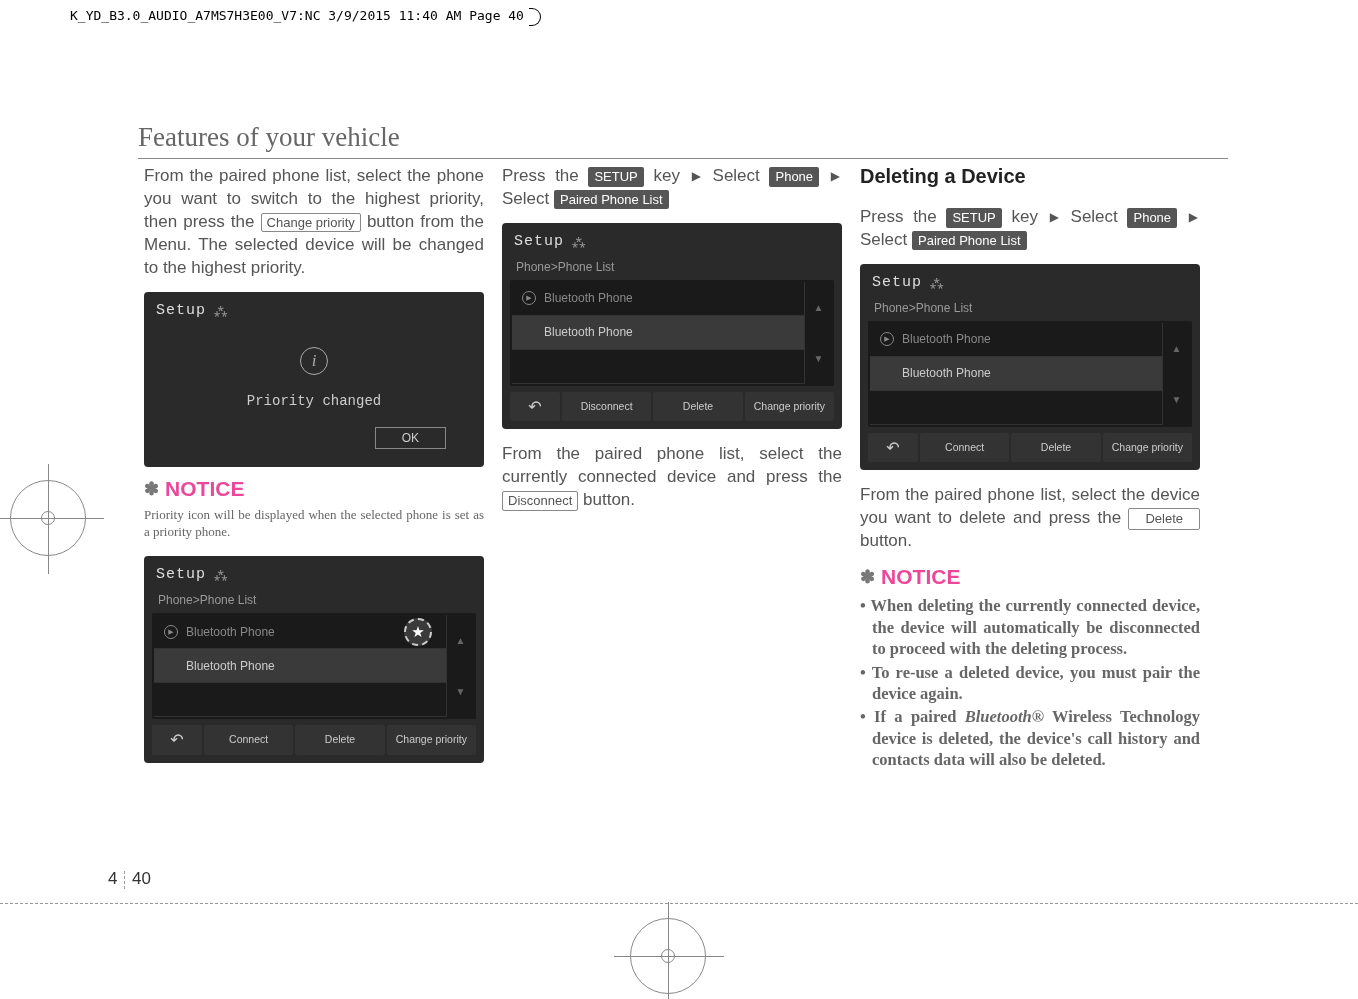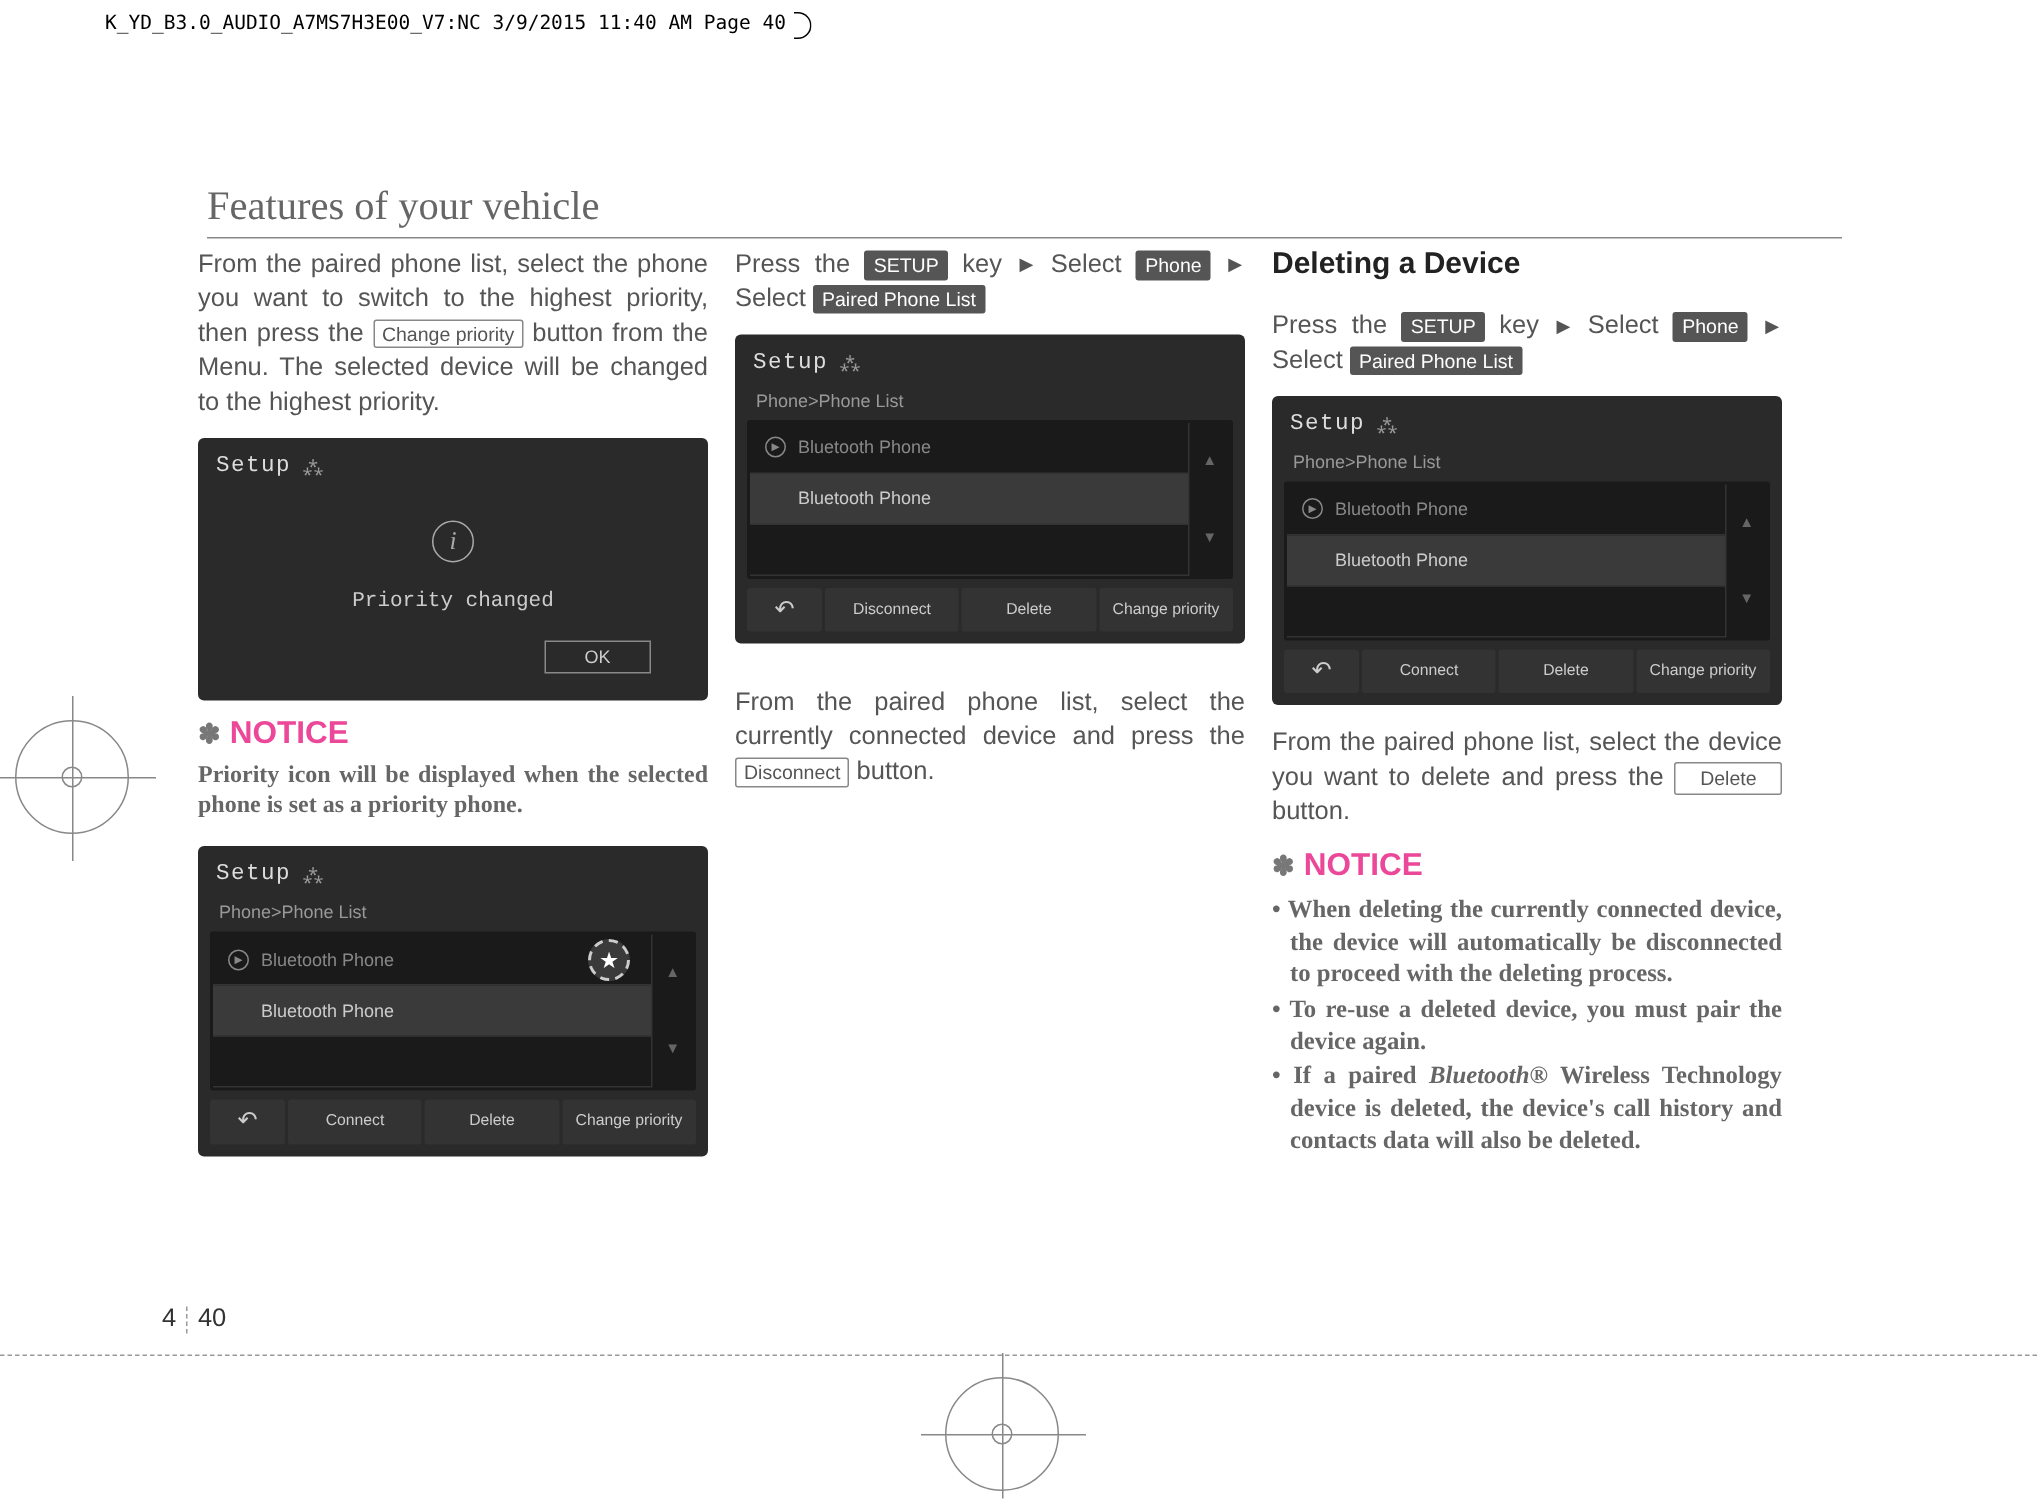--- a/index.html
+++ b/index.html
@@ -6,21 +6,21 @@
     body { width: 1358px; height: 999px; background: #fff; font-family: Arial, sans-serif; position: relative; }
     
     .header-file { position: absolute; top: 8px; left: 70px; height: 20px; display: flex; align-items: flex-start; }
     .header-file-text { font-family: monospace; font-size: 13px; color: #000; }
     .header-file-bracket { height: 18px; width: 12px; border-top: 1px solid #000; border-right: 1px solid #000; border-bottom: 1px solid #000; border-radius: 0 10px 10px 0; margin-left: 5px; }
     
     .page-header { position: absolute; top: 78px; left: 138px; width: 1090px; }
     .page-header-title { font-family: Georgia, serif; font-size: 27px; color: #666; font-weight: 400; padding-bottom: 5px; margin-top: 44px; }
     .page-header hr { border: none; border-top: 1.5px solid #888; }
     
-    .content { position: absolute; top: 165px; left: 132px; width: 1100px; display: flex; gap: 18px; }
+    .content { position: absolute; top: 165px; left: 144px; width: 1100px; display: flex; gap: 18px; }
     .column { width: 340px; }
     
     .para { font-size: 17px; color: #555; text-align: justify; line-height: 1.35; margin-bottom: 12px; }
     .heading { font-size: 20px; font-weight: bold; color: #222; margin-bottom: 18px; }
     
     .btn-inline { display: inline-block; background: #555; color: #fff; font-size: 13px; padding: 1px 6px; border-radius: 2px; vertical-align: baseline; }
     .btn-inline-outline { display: inline-block; border: 1px solid #888; color: #555; font-size: 13px; padding: 0 5px; border-radius: 2px; vertical-align: baseline; }
     .arrow { display: inline-block; font-size: 12px; vertical-align: middle; margin: 0 2px; }
     
     .screen { background: #2a2a2a; border-radius: 4px; padding: 8px; margin: 10px 0; font-family: Arial, sans-serif; color: #ccc; }
@@ -41,21 +41,21 @@
     .screen-bottom-btn.back { flex: 0 0 50px; font-size: 16px; }
     
     .screen-centered { text-align: center; padding: 20px 0 10px; }
     .info-icon { display: inline-flex; width: 28px; height: 28px; border: 1.5px solid #aaa; border-radius: 50%; align-items: center; justify-content: center; font-style: italic; font-family: Georgia, serif; color: #aaa; font-size: 17px; margin-bottom: 18px; }
     .priority-text { font-size: 14px; color: #ccc; margin-bottom: 18px; font-family: 'Courier New', monospace; }
     .ok-btn { display: inline-block; border: 1px solid #888; color: #ccc; padding: 3px 26px; font-size: 12px; }
     
     .notice-marker { font-family: Arial, sans-serif; font-size: 18px; font-weight: bold; color: #777; }
     .notice-heading { display: flex; align-items: center; gap: 6px; margin: 10px 0 6px 0; }
     .notice-text-heading { font-size: 21px; font-weight: bold; color: #ec4899; }
-    .notice-body { font-family: Georgia, serif; font-size: 16px; color: #666; font-weight: bold; text-align: justify; line-height: 1.3; }
+    .notice-body { font-family: Georgia, serif; font-size: 13px; color: #666; font-weight: normal; text-align: justify; line-height: 1.3; }
     .notice-list { list-style: none; }
     .notice-list li { font-family: Georgia, serif; font-size: 16.5px; color: #666; font-weight: bold; text-align: justify; line-height: 1.3; margin-bottom: 2px; padding-left: 12px; text-indent: -12px; }
     .notice-list li::before { content: "• "; }
     
     .footer { position: absolute; bottom: 95px; left: 0; right: 0; border-top: 1px dashed #999; }
     .page-num { position: absolute; bottom: 110px; left: 108px; font-size: 17px; color: #333; }
     .page-sep { display: inline-block; border-left: 1px dashed #999; height: 18px; margin: 0 2px; vertical-align: middle; }
     .crop-circle { width: 76px; height: 76px; border: 1px solid #888; border-radius: 50%; display: flex; align-items: center; justify-content: center; }
     .crop-inner { width: 14px; height: 14px; border: 1px solid #888; border-radius: 50%; position: relative; }
     .crop-cross-h { position: absolute; width: 110px; height: 1px; background: #888; left: -48px; top: 6px; }
@@ -173,21 +173,21 @@
         </div>
       </div>
       <div class="screen-bottom-bar">
         <div class="screen-bottom-btn back">↶</div>
         <div class="screen-bottom-btn">Disconnect</div>
         <div class="screen-bottom-btn">Delete</div>
         <div class="screen-bottom-btn">Change priority</div>
       </div>
     </div>
 
-    <p class="para" style="margin-top:28px;">
+    <p class="para" style="margin-top:14px;">
       <span>From the paired phone list, select the currently connected device and press the </span>
       <span class="btn-inline-outline">Disconnect</span>
       <span> button.</span>
     </p>
   </div>
 
   <div class="column">
     <div class="heading">Deleting a Device</div>
     <p class="para">
       <span>Press the </span>

